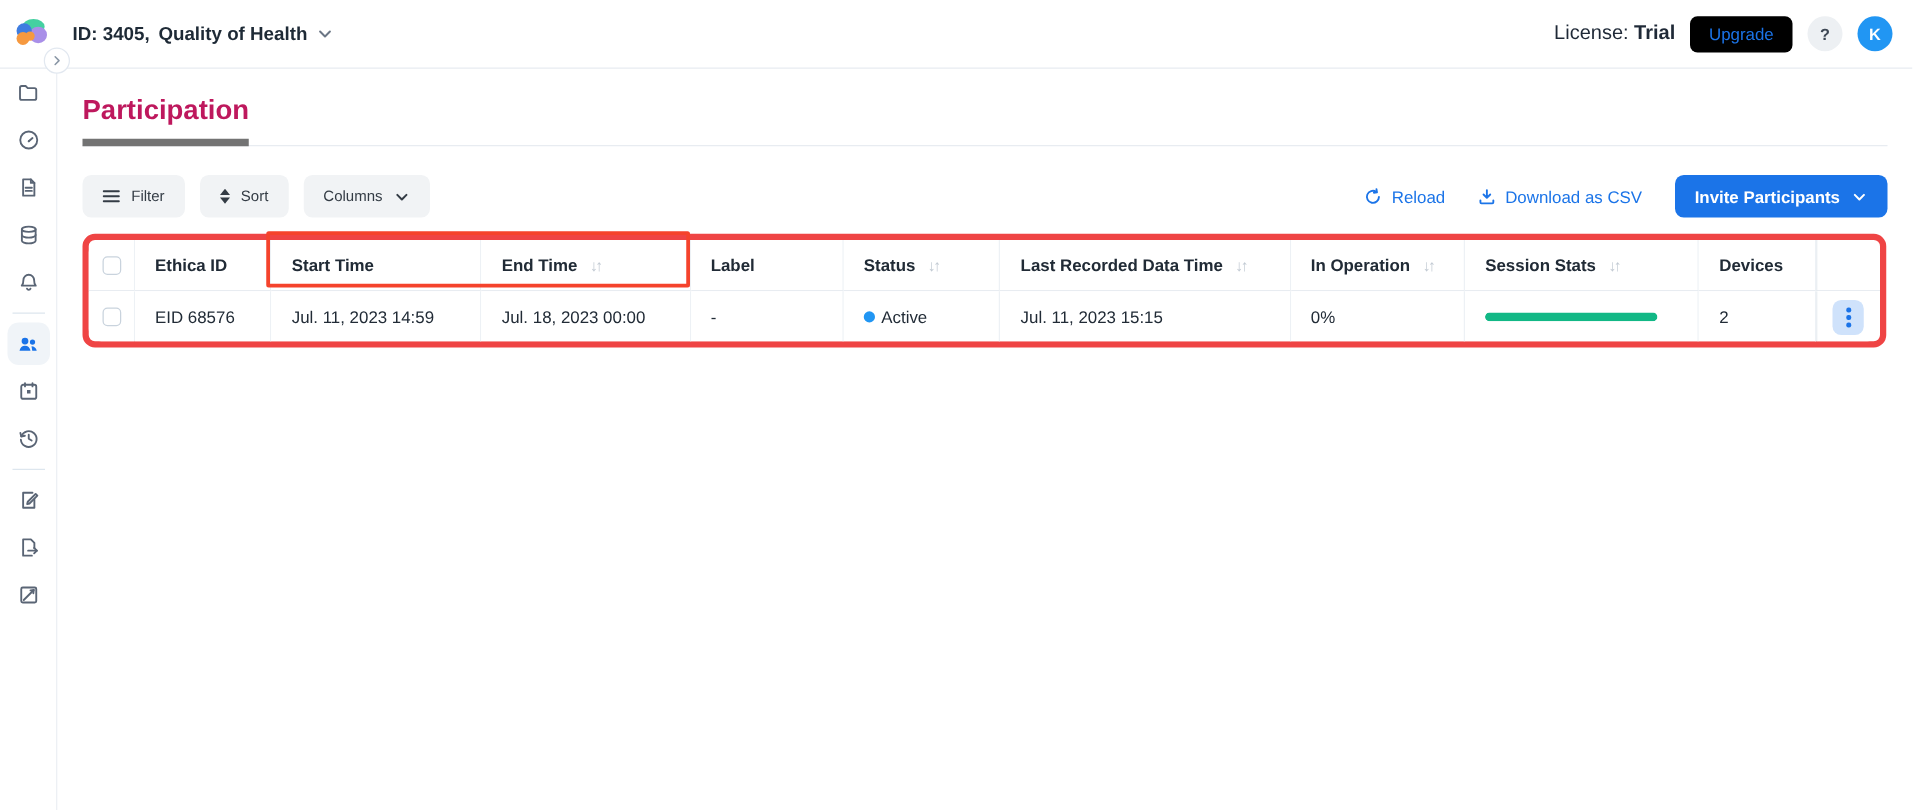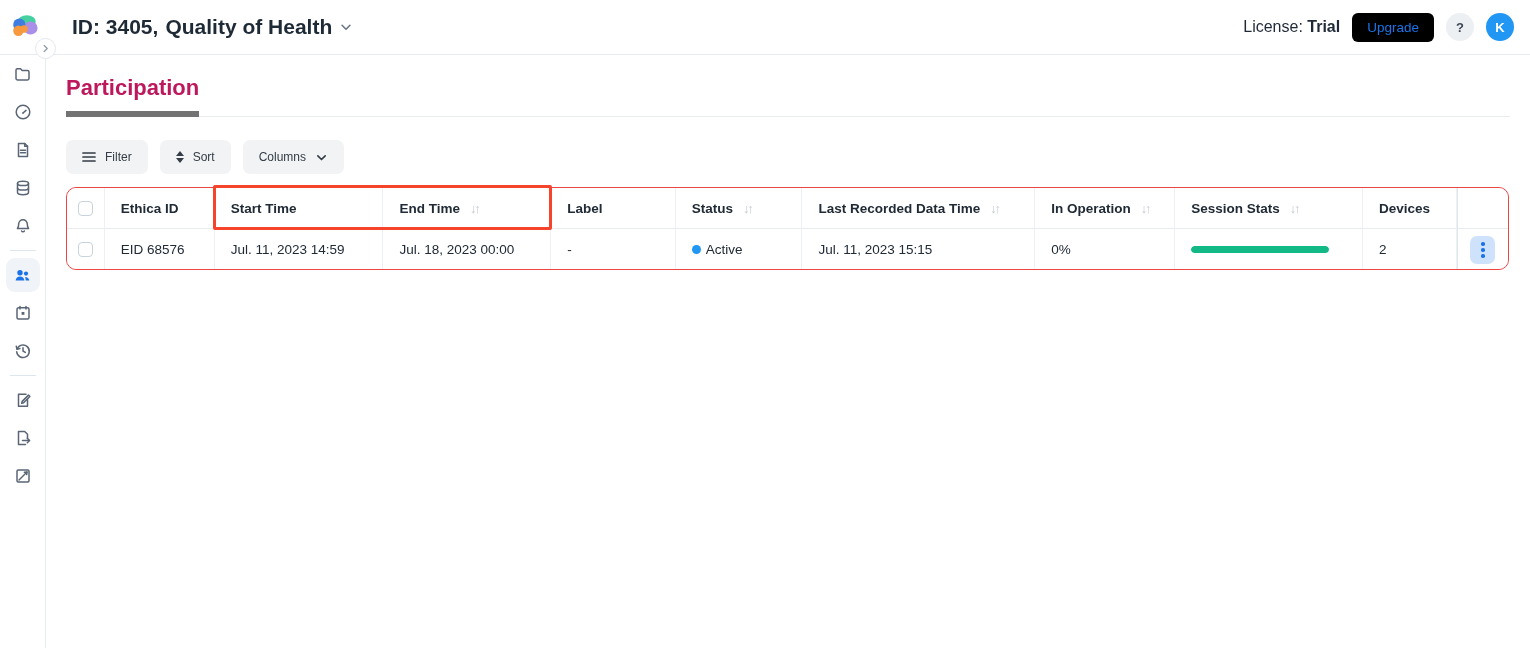--- a/index.html
+++ b/index.html
@@ -15,21 +15,21 @@
   
   .topbar {
     grid-column: 1 / 3;
     display: flex; align-items: center;
     padding: 0 16px 0 8px;
     border-bottom: 1px solid #e7ecf1;
     background: #fff;
     position: relative; z-index: 2;
   }
   .logo { width: 32px; height: 32px; display: flex; align-items: center; justify-content: center; }
-  .study-title { margin-left: 32px; display: flex; align-items: center; gap: 7px; font-size: 21px; color: #1e2a36; cursor: pointer; }
+  .study-title { margin-left: 18px; display: flex; align-items: center; gap: 7px; font-size: 15px; color: #1e2a36; cursor: pointer; }
   .study-title .id-part { font-weight: 700; }
   .study-title .name-part { font-weight: 700; }
   .topbar-right { margin-left: auto; display: flex; align-items: center; gap: 12px; }
   .license { font-size: 16px; color: #1f2937; }
   .license b { font-weight: 700; }
   .upgrade-btn {
     border: none; background: #000000; color: #1a73e8;
     font-family: inherit; font-size: 13.5px; font-weight: 500;
     padding: 7px 15px; border-radius: 6px; cursor: pointer;
   }
@@ -99,21 +99,21 @@
 
   
   .tri { width: 0; height: 0; border-left: 4px solid transparent; border-right: 4px solid transparent; }
   .tri-up { border-bottom: 5px solid #343c45; margin-bottom: 2px; }
   .tri-down { border-top: 5px solid #343c45; }
 
   
   .table-wrap { position: relative; margin-top: 13px; width: 1443px; }
   table.participants {
     width: 1443px; border-collapse: separate; border-spacing: 0;
-    border: 1px solid #ef4444; border-radius: 10px;
+    border: 5px solid #ef4444; border-radius: 10px;
     font-size: 13.5px; color: #212b36;
   }
   th, td { border-bottom: 1px solid #e8ecf1; border-right: 1px solid #edf1f5; background: #fff; }
   th { height: 41px; text-align: left; padding: 0 16px; font-weight: 700; white-space: nowrap; }
   td { height: 40px; padding: 0 16px; white-space: nowrap; }
   tr:last-child td { border-bottom: none; }
   th:last-child, td:last-child { border-right: none; }
   th:first-child { border-top-left-radius: 10px; }
   th:last-child { border-top-right-radius: 10px; }
   tr:last-child td:first-child { border-bottom-left-radius: 10px; }
@@ -277,20 +277,42 @@
           <span style="display:flex;flex-direction:column;align-items:center;">
             <i class="tri tri-up"></i>
               <i class="tri tri-down"></i>
           </span>
           <span>Sort</span>
         </button>
         <button class="gray-btn">
           <span>Columns</span>
           <svg width="13" height="13" viewBox="0 0 16 16">
               <path d="M3.5 6l4.5 4.5L12.5 6" stroke="#343c45" stroke-width="2" fill="none" stroke-linecap="round" stroke-linejoin="round"></path>
+            </svg>
+        </button>
+      </div>
+      <div class="toolbar-right">
+        <button class="link-btn">
+          <svg width="15" height="15" viewBox="0 0 18 18">
+              <path d="M14.6 9A5.8 5.8 0 1 1 12 4.1" stroke="#1b74e8" stroke-width="1.8" fill="none" stroke-linecap="round"></path>
+              <path d="M12.2 1.6l.5 3-3 .4" stroke="#1b74e8" stroke-width="1.8" fill="none" stroke-linecap="round" stroke-linejoin="round"></path>
+            </svg>
+          <span>Reload</span>
+        </button>
+        <button class="link-btn">
+          <svg width="15" height="15" viewBox="0 0 18 18">
+              <path d="M9 2.5v7.2M5.8 6.7L9 9.9l3.2-3.2" stroke="#1b74e8" stroke-width="1.8" fill="none" stroke-linecap="round" stroke-linejoin="round"></path>
+              <path d="M2.8 12.3v1.9a1 1 0 0 0 1 1h10.4a1 1 0 0 0 1-1v-1.9" stroke="#1b74e8" stroke-width="1.8" fill="none" stroke-linecap="round"></path>
+            </svg>
+          <span>Download as CSV</span>
+        </button>
+        <button class="primary-btn">
+          <span>Invite Participants</span>
+          <svg width="13" height="13" viewBox="0 0 16 16">
+              <path d="M3.5 6l4.5 4.5L12.5 6" stroke="#ffffff" stroke-width="2" fill="none" stroke-linecap="round" stroke-linejoin="round"></path>
             </svg>
         </button>
       </div>
     </div>
 
     <div class="table-wrap">
       <table class="participants">
         <colgroup>
           <col style="width:38px">
             <col style="width:110px">

